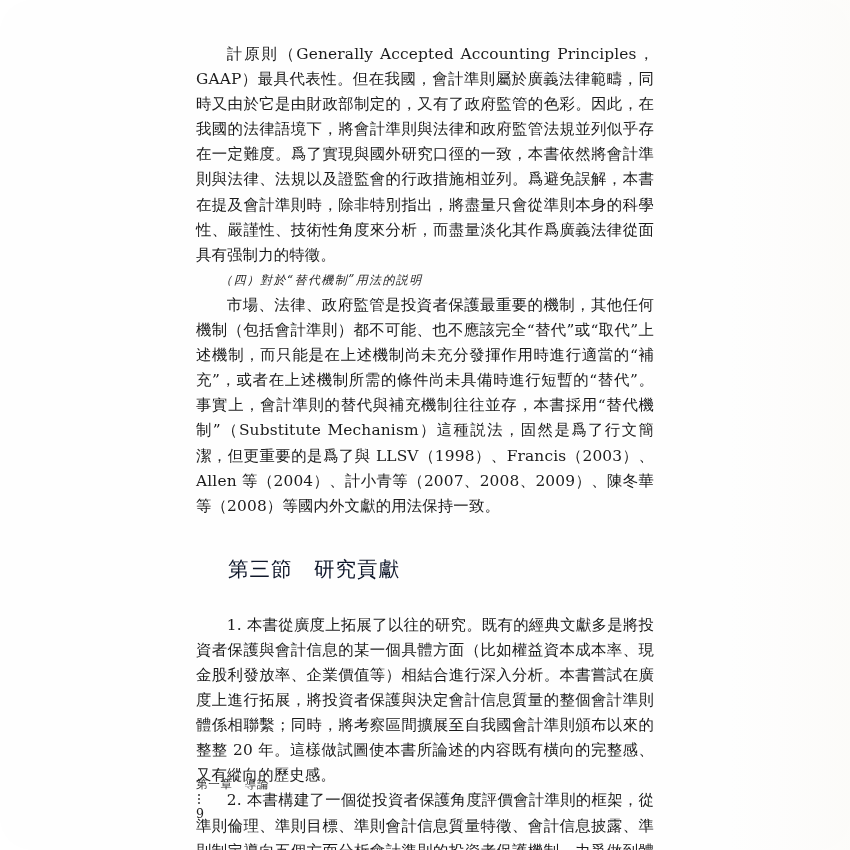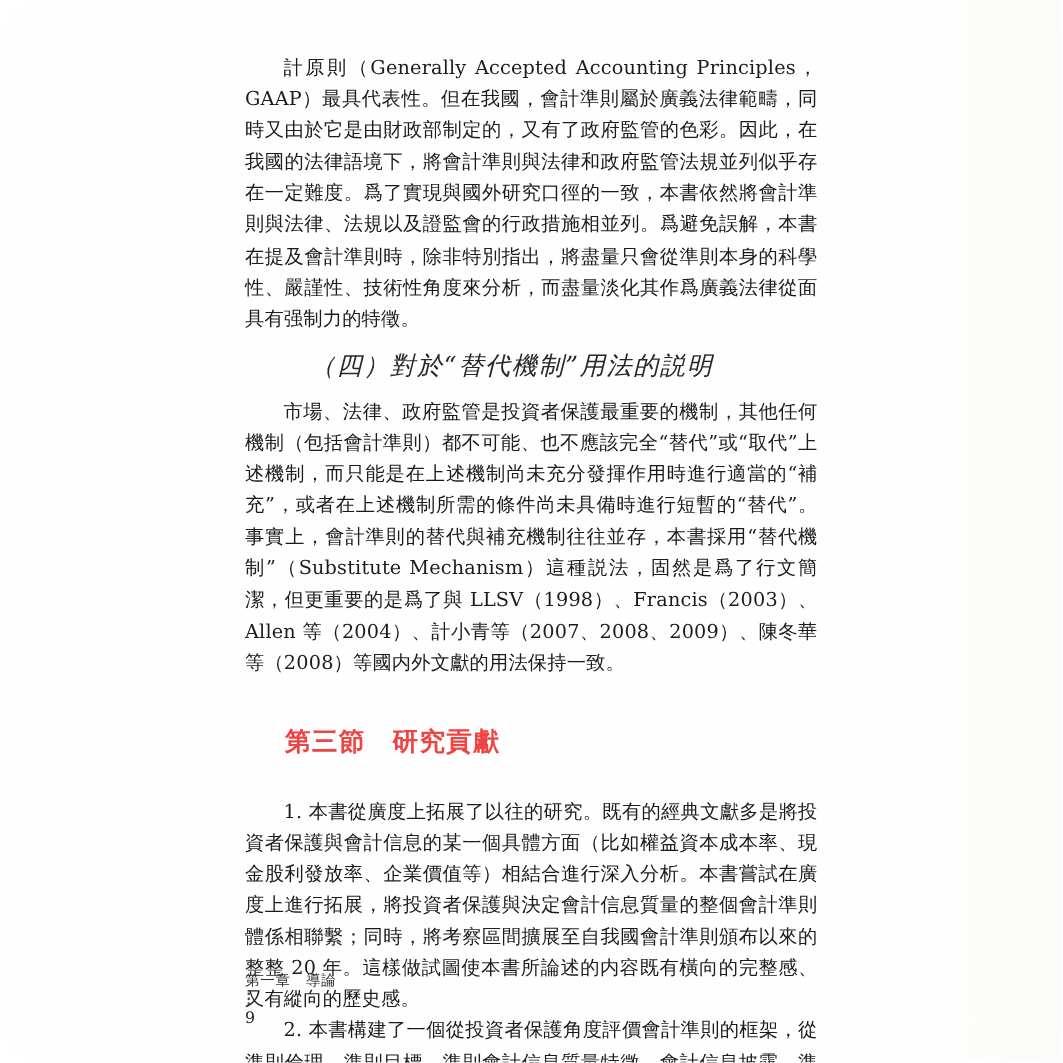--- a/index.html
+++ b/index.html
@@ -40,39 +40,39 @@
     text-justify: inter-ideograph;
     letter-spacing: 0.15px;
     margin: 0;
     text-indent: 2em;
     color: #1b1b1b;
     font-family: "DejaVu Serif", "Liberation Serif", serif;
   }
 
   
   .kai-line {
-    font-size: 20px;
+    font-size: 12px;
     line-height: 25.1px;
-    margin: 12px;
+    margin: 0;
     text-indent: 2em;
     letter-spacing: 1.4px;
     color: #272727;
     font-family: "DejaVu Serif", "Liberation Serif", serif;
     font-style: italic;
     font-weight: 400;
   }
 
   .section-heading {
     font-size: 20.5px;
     line-height: 28px;
-    font-weight: 700;
+    font-weight: 400;
     letter-spacing: 1px;
     margin: 0;
     padding-left: 32px;
-    color: #ef4444;
+    color: #0f172a;
     font-family: "DejaVu Serif", "Liberation Serif", serif;
   }
 
   .gap-before-heading { height: 36px; }
   .gap-after-heading  { height: 30px; }
 
   .footer {
     position: absolute;
     left: 196px;
     top: 777px;

